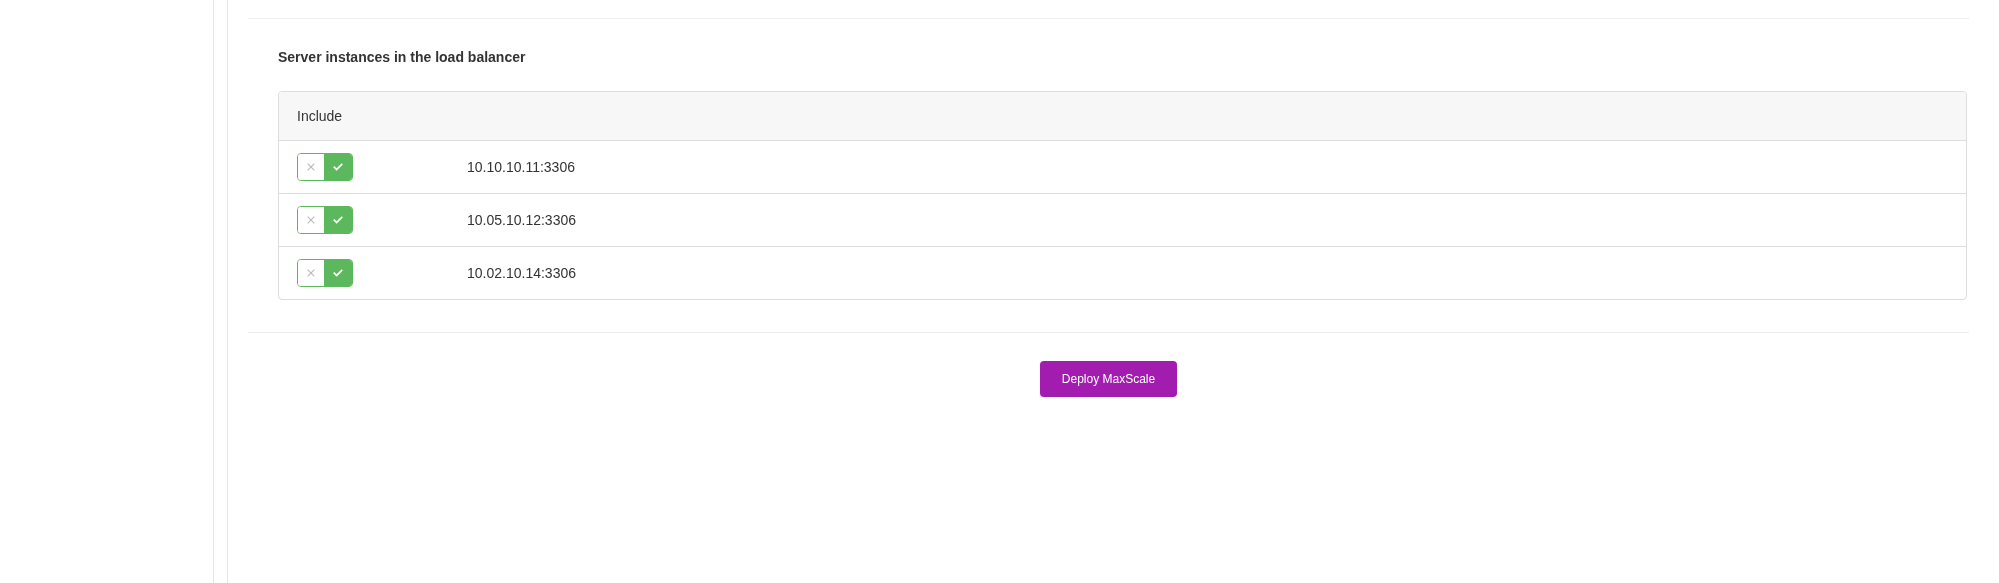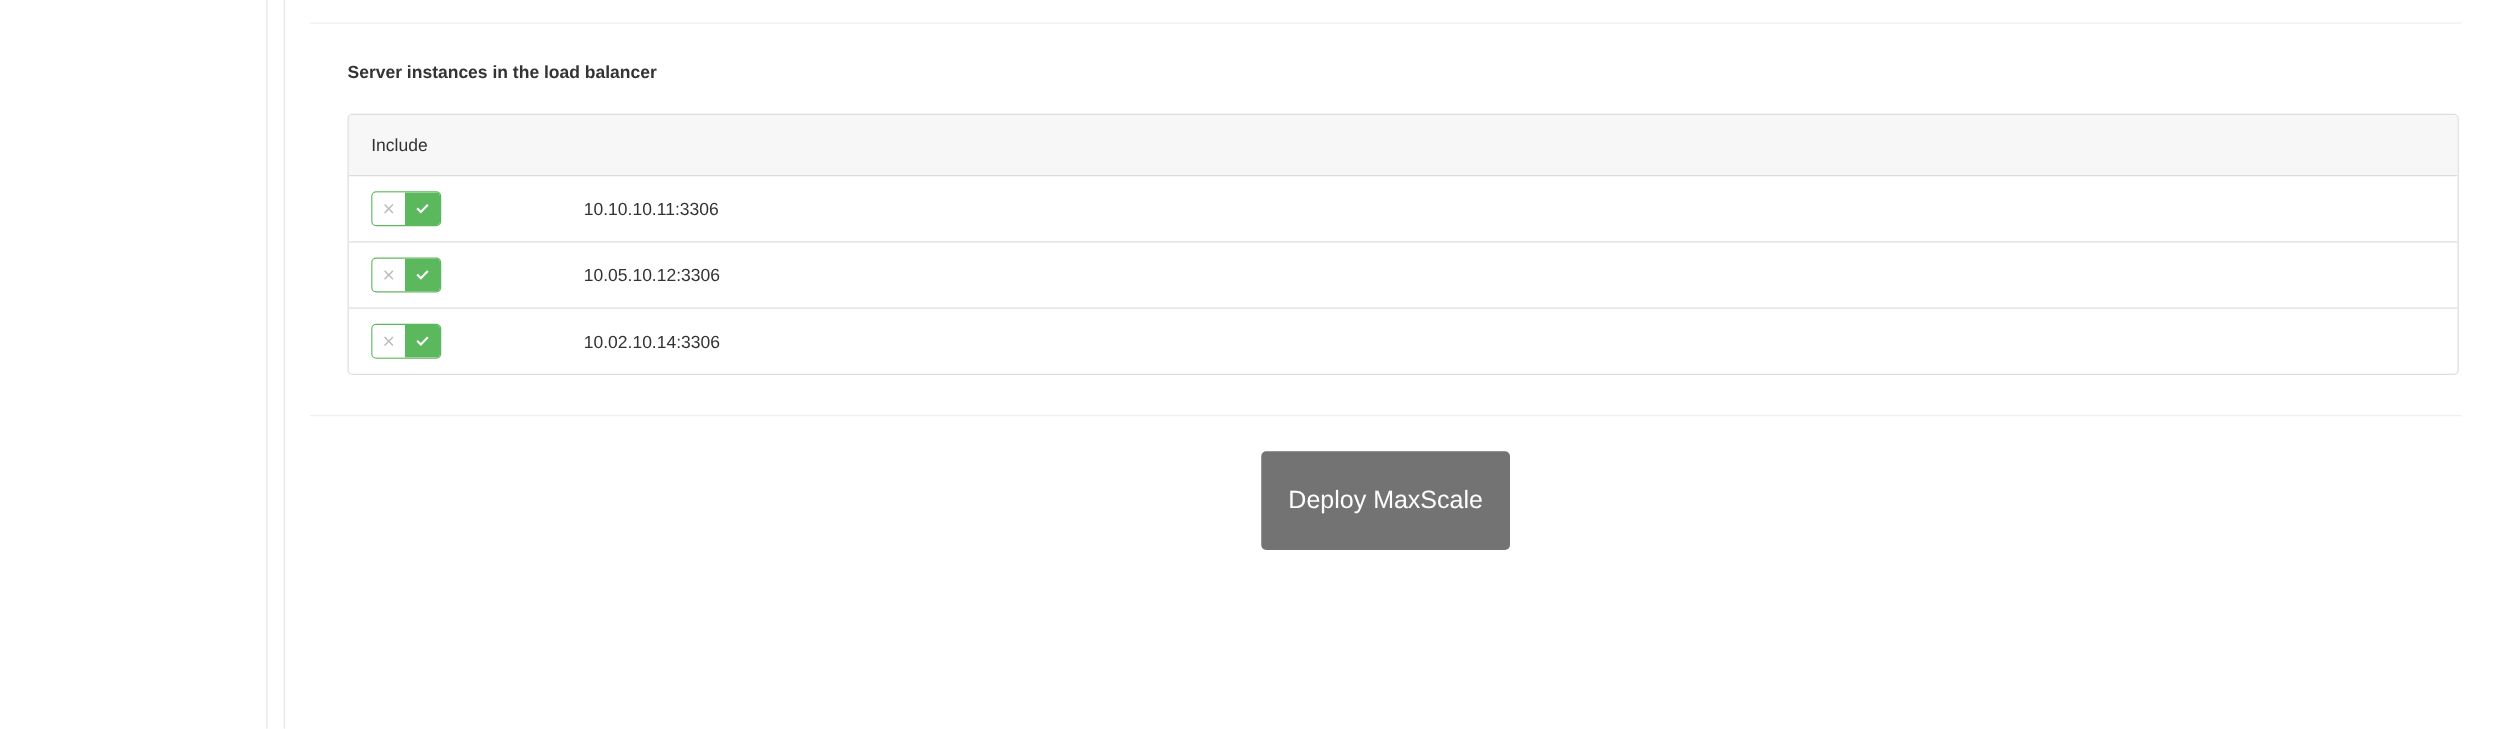--- a/index.html
+++ b/index.html
@@ -120,26 +120,26 @@
       border-top: 1px solid #eee;
       margin-top: 32px;
       margin-bottom: 28px;
     }
     .button-row {
       display: flex;
       justify-content: center;
       margin-bottom: 40px;
     }
     .deploy-button {
-      background: #737373;
+      background: #a21caf;
       color: #ffffff;
       border: none;
       border-radius: 4px;
-      padding: 28px 22px;
-      font-size: 20px;
+      padding: 11px 22px;
+      font-size: 12px;
       cursor: pointer;
     }
   </style>
 </head>
 <body>
 
 <div class="outer-container">
   <div class="left-spacer"></div>
   <div class="border-col"></div>
   <div class="main-panel">

